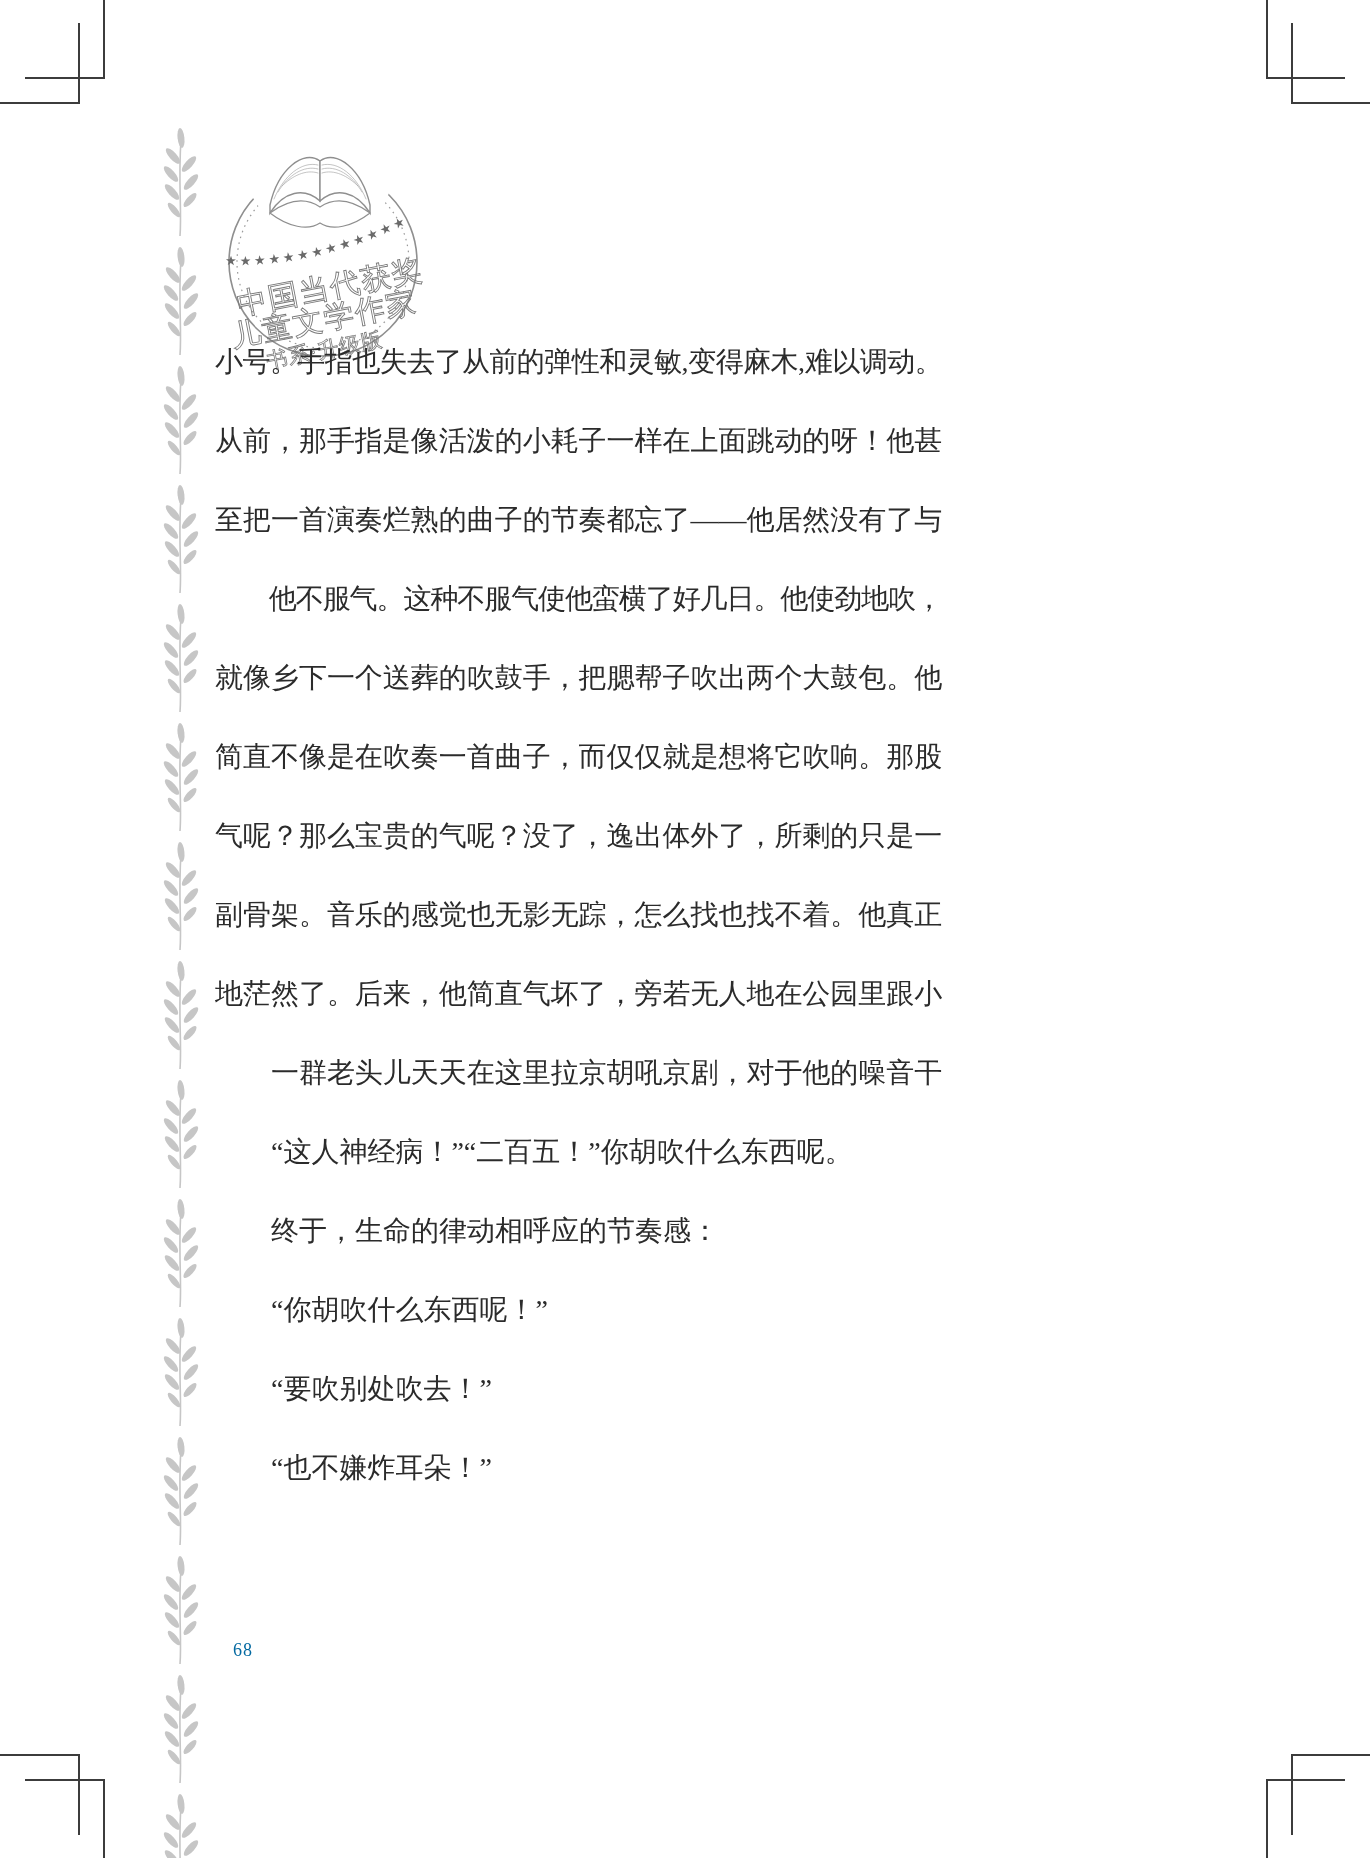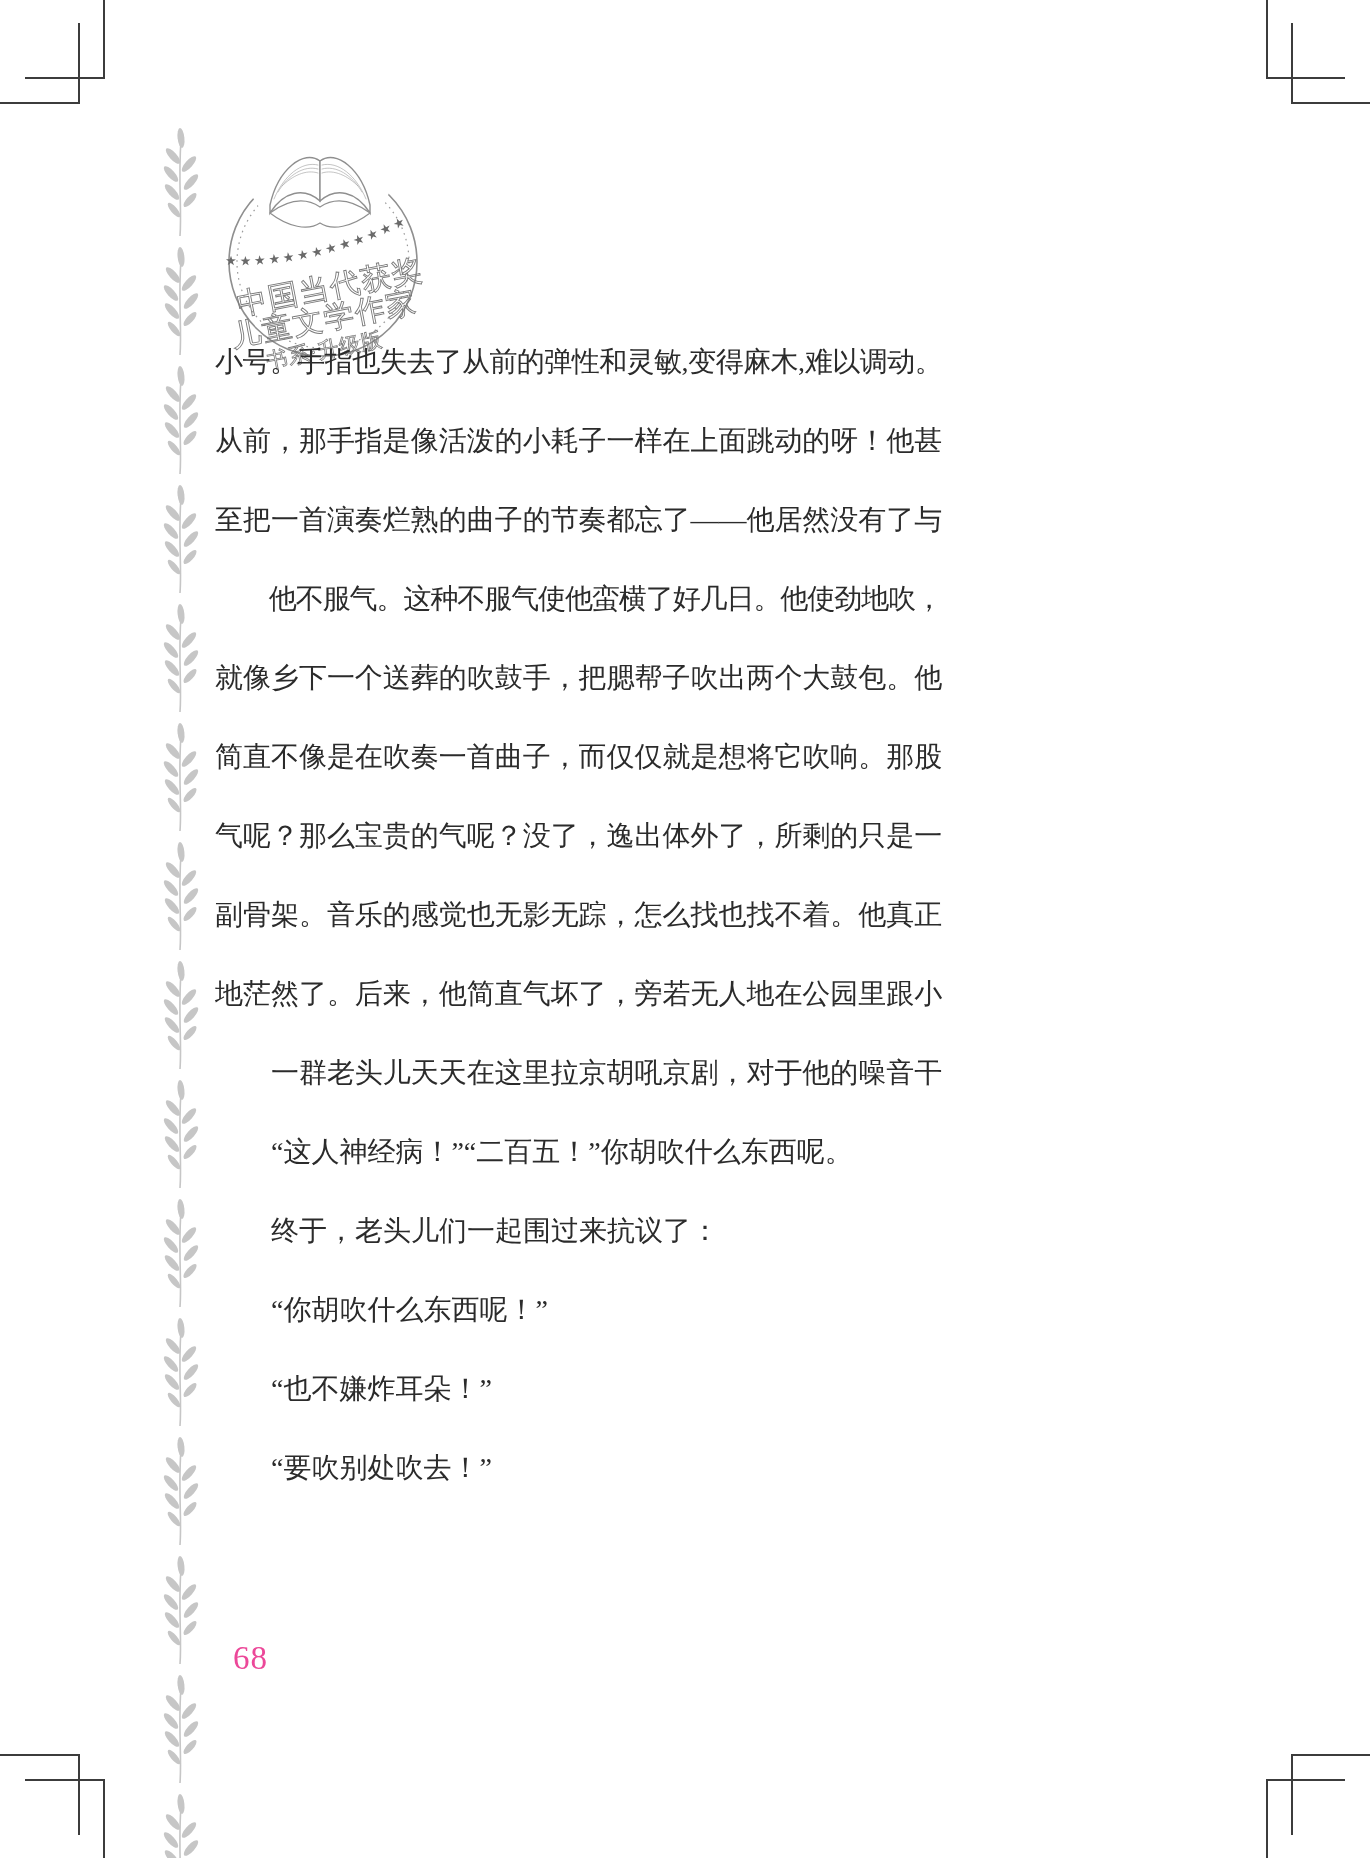--- a/index.html
+++ b/index.html
@@ -25,21 +25,21 @@
   
   .logo{position:absolute;left:200px;top:135px;}
 
   
   .textblock{position:absolute;left:215px;top:322px;width:727px;color:#2b2b2b;}
   .tline{height:79px;line-height:79px;font-size:28px;white-space:nowrap;}
   .tline.jfull{display:flex;justify-content:space-between;align-items:center;}
   .tline.jfull span{flex:0 1 auto;min-width:0;display:block;}
 
   
-  .folio{position:absolute;left:233px;top:1640px;font-size:33px;color:#ec4899;letter-spacing:1px;}
+  .folio{position:absolute;left:233px;top:1640px;font-size:18px;color:#0369a1;letter-spacing:1px;}
 </style>
 </head>
 <body>
 
 <div class="mark tl-a"></div>
 <div class="mark tl-b"></div>
 <div class="mark tr-a"></div>
 <div class="mark tr-b"></div>
 <div class="mark bl-a"></div>
 <div class="mark bl-b"></div>
@@ -387,19 +387,19 @@
       <span>，</span>
       <span>对</span>
       <span>于</span>
       <span>他</span>
       <span>的</span>
       <span>噪</span>
       <span>音</span>
       <span>干</span>
     </div>
   <div class="tline">　　“这人神经病！”“二百五！”你胡吹什么东西呢。</div>
-  <div class="tline">　　终于，老头儿们一起围过来抗议了：</div>
+  <div class="tline">　　终于，生命的律动相呼应的节奏感：</div>
   <div class="tline">　　“你胡吹什么东西呢！”</div>
+  <div class="tline">　　“要吹别处吹去！”</div>
   <div class="tline">　　“也不嫌炸耳朵！”</div>
-  <div class="tline">　　“要吹别处吹去！”</div>
 </div>
 
 <div class="folio">68</div>
 
 </body></html>

